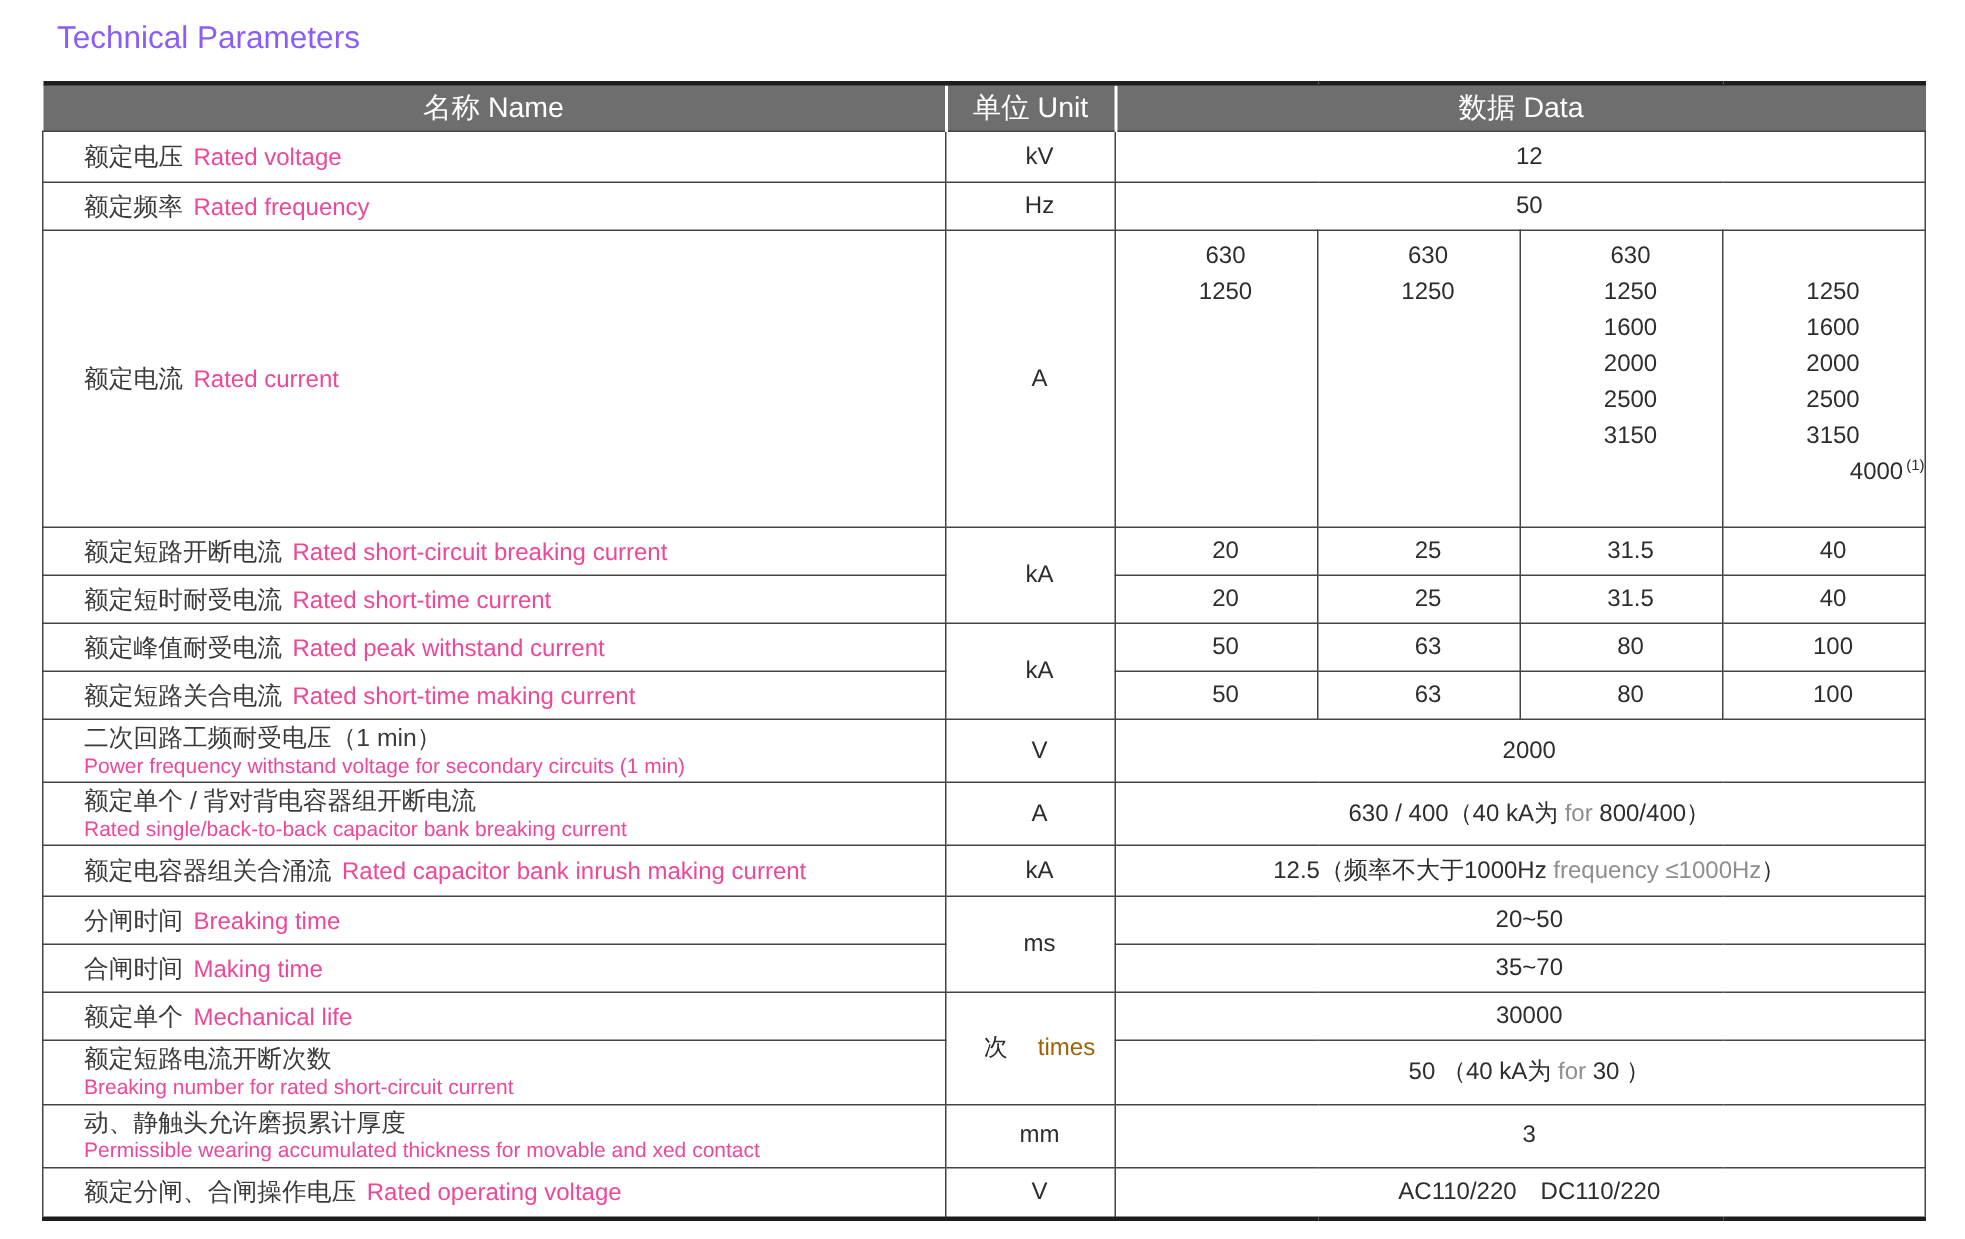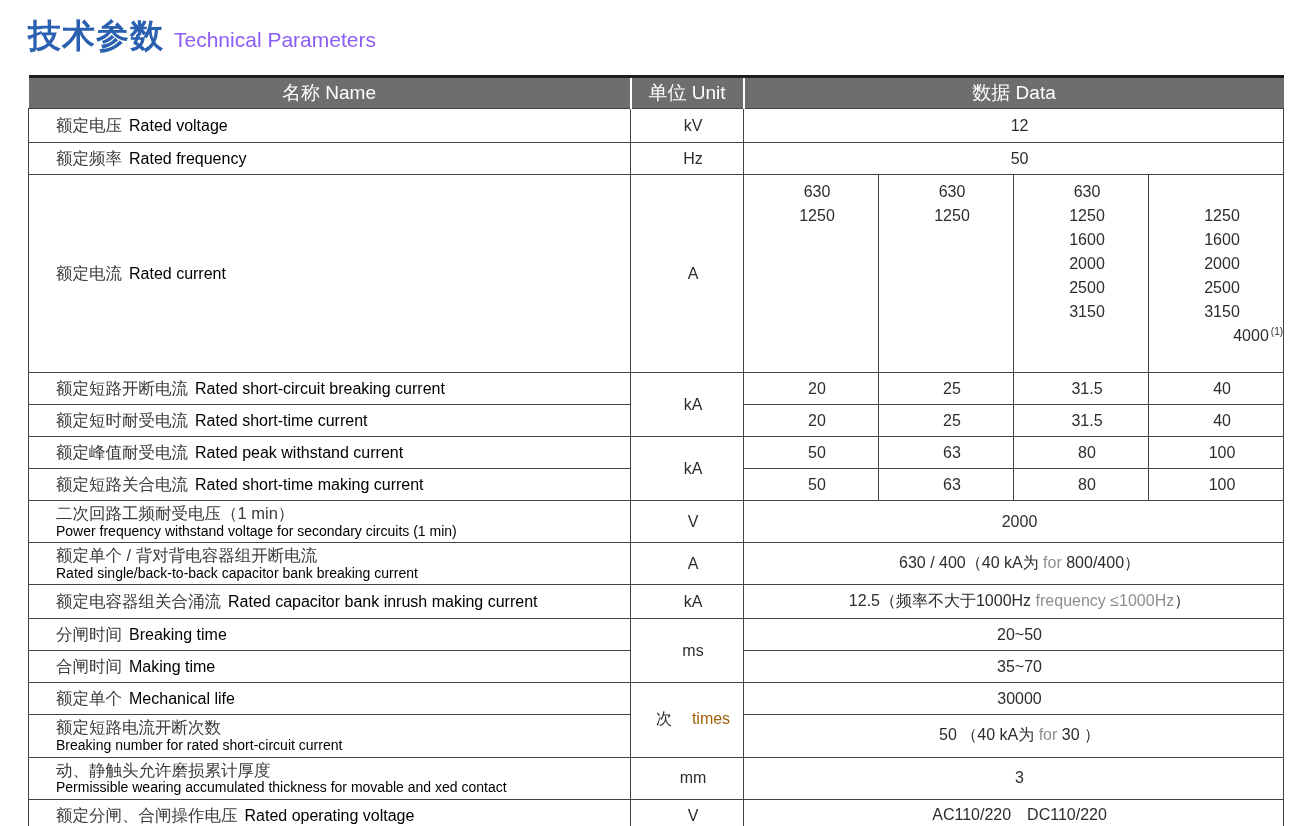--- a/index.html
+++ b/index.html
@@ -20,21 +20,21 @@
   col.c-d { width: 135px; }
   th, td { border: 1.5px solid #454441; }
 
   th { background: #6f6e6e; color: #ffffff; font-weight: 400; font-size: 19px;
     height: 32px; border: none; border-bottom: 1.5px solid #454441; }
   th + th { border-left: 2px solid #ffffff; }
 
   td { color: #2e2d2b; font-size: 16px; vertical-align: middle; padding-left: 12px; }
   td.name { text-align: left; padding: 3px 10px 3px 27px; color: #3b3b3b; font-size: 16.5px; }
   td.unit, td.val { text-align: center; }
-  .en { color: #000000; margin-left: 7px; font-size: 16px; }
+  .en { color: #ec4899; margin-left: 7px; font-size: 16px; }
   .gray { color: #8f8e8e; }
   .line { display: block; line-height: 1.15; }
   .line.en { margin-left: 0; font-size: 14px; }
   td.unit .en { margin-left: 20px; color: #a16207; }
 
   tr.rh-s  { height: 32px; }
   tr.rh-s2 { height: 34px; }
   tr.rh-d  { height: 40px; }
   tr.rh-cur{ height: 130px; }
 
@@ -42,21 +42,20 @@
     white-space: pre-line; text-align: center; }
   .l4000 { line-height: 1.5; text-align: right; }
   sup.ref { font-size: 10px; margin-left: 2px; color: #2e2d2b; }
 </style>
 </head>
 <body>
 
 <div class="page">
 
   <div class="page-title">
-    <span class="t-zh">技术参数</span>
     <span class="t-en">Technical Parameters</span>
   </div>
 
   <table>
     <colgroup>
       <col class="c-name">
         <col class="c-unit">
       <col class="c-d">
         <col class="c-d">
         <col class="c-d">

